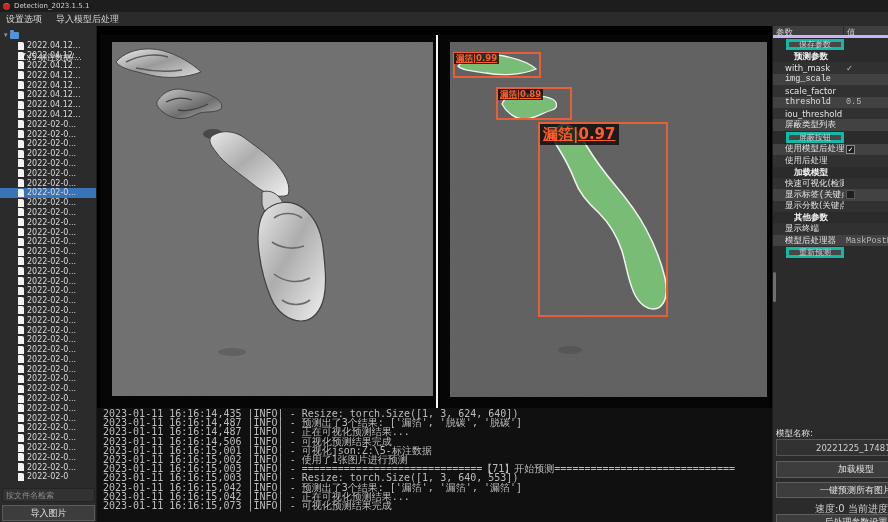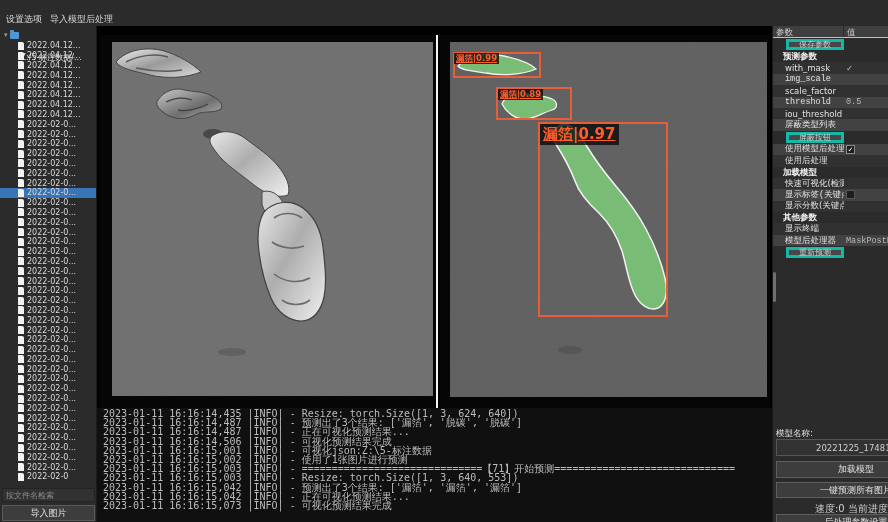--- a/index.html
+++ b/index.html
@@ -5,21 +5,21 @@
   html,body{margin:0;padding:0;background:#1a1a1a;}
   *{box-sizing:border-box;}
   .app{position:relative;width:888px;height:522px;background:#2b2b2b;overflow:hidden;
        font-family:"DejaVu Sans","Liberation Sans",sans-serif;color:#d8d8d8;}
   
   .titlebar{position:absolute;left:0;top:0;width:888px;height:12px;background:#1d1d1d;
             display:flex;align-items:center;gap:4px;padding-left:3px;}
   .appicon{width:7px;height:7px;border-radius:50%;background:#c62a1e;border-top:1px solid #e8584a;}
   .titletext{font-size:7px;color:#cfcfcf;}
   .menubar{position:absolute;left:0;top:12px;width:888px;height:14px;background:#2b2b2b;
-           display:flex;align-items:center;gap:8px;padding-left:6px;}
+           display:flex;align-items:center;gap:14px;padding-left:6px;}
   .menuitem{font-size:9px;color:#d4d4d4;}
   
   .sidebar{position:absolute;left:0;top:26px;width:97px;height:496px;background:#2b2b2b;border-right:1px solid #1b1b1b;}
   .tree{position:absolute;left:0;top:4px;width:96px;height:457px;overflow:hidden;}
   .tree-root{display:flex;align-items:center;height:10px;gap:2px;padding-left:4px;margin-bottom:1px;}
   .caret{font-size:7px;color:#9a9a9a;line-height:10px;}
   .foldericon{width:9px;height:7px;background:#4f94d6;border-radius:1px;position:relative;flex:none;}
   .foldericon::before{content:"";position:absolute;left:0;top:-2px;width:4px;height:2px;background:#4f94d6;border-radius:1px 1px 0 0;}
   .tree-root-label{font-size:8px;color:#e2e2e2;white-space:nowrap;overflow:hidden;margin-top:44px;}
   .tree-row{display:flex;align-items:center;height:9.8px;gap:3px;padding-left:18px;white-space:nowrap;}
@@ -47,29 +47,29 @@
   .detlabel.small{font-size:8.5px;}
   .detlabel.big{font-size:15px;padding:1px 3px;}
   
   .logarea{position:absolute;left:0px;top:382px;width:675px;height:114px;background:#101010;}
   .logtitle{height:11px;background:#1d1d1d;color:#cccccc;font-size:8.5px;padding-left:6px;line-height:11px;}
   .loglines{padding:1px 0 0 6px;}
   .logline{font-family:"DejaVu Sans Mono","Liberation Mono",monospace;font-size:10px;
            line-height:9.2px;color:#bdbdbd;white-space:nowrap;}
   
   .rpanel{position:absolute;left:772px;top:26px;width:116px;height:496px;background:#2b2b2b;border-left:1px solid #1b1b1b;}
-  .phead{display:flex;height:12px;background:#3f3f3f;border-bottom:1px solid #c4b5fd;justify-content:space-between;}
+  .phead{display:flex;height:12px;background:#3f3f3f;border-bottom:3px solid #c4b5fd;justify-content:space-between;}
   .phead .c1{width:71px;padding-left:3px;font-size:8.5px;color:#cfcfcf;line-height:12px;border-right:1px solid #2b2b2b;}
   .phead .c2{flex:1;padding-left:3px;font-size:8.5px;color:#cfcfcf;line-height:12px;}
   .prow{display:flex;align-items:center;height:11.4px;}
   .prow.light{background:#424242;font-family:Liberation Mono, monospace;}
   .prow.dark{background:#313131;}
   .plabel{width:71px;padding-left:12px;font-size:8.5px;color:#e2e2e2;white-space:nowrap;overflow:hidden;}
   .pvalue{flex:1;font-size:8.5px;color:#b9b9b9;white-space:nowrap;overflow:hidden;padding-left:2px;}
-  .psection{height:11.4px;font-size:8.5px;font-weight:bold;color:#f2f2f2;padding-left:10px;line-height:11.4px;}
+  .psection{height:11.4px;font-size:8.5px;font-weight:bold;color:#f2f2f2;padding-left:21px;line-height:11.4px;}
   .pbtnrow{height:13px;display:flex;align-items:center;}
   .pbtn{margin-left:13px;width:58px;height:11px;background:#474747;border:3px solid #14b8a6;
         color:#cfcfcf;font-size:8px;display:flex;align-items:center;justify-content:center;}
   .cbox{width:9px;height:9px;border:1px solid #8a8a8a;background:#1e1e1e;margin-left:2px;
         display:flex;align-items:center;justify-content:center;font-size:8px;color:#fff;line-height:9px;}
   .cbox.un{border-color:#555;color:transparent;}
   .pscroll{position:absolute;left:0px;top:246px;width:3px;height:30px;background:#6f6f6f;border-radius:2px;}
   
   .mlabel{position:absolute;left:3px;top:402px;font-size:8.5px;color:#e0e0e0;}
   .mname{position:absolute;left:3px;top:413px;width:160px;height:17px;background:#323232;border:1px solid #555;
@@ -80,20 +80,24 @@
          color:#e0e0e0;font-size:9px;display:flex;align-items:center;justify-content:center;}
   .mprogress{position:absolute;left:42px;top:476px;font-size:10px;color:#d0d0d0;white-space:nowrap;}
   .mbottom{position:absolute;left:3px;top:488px;width:160px;height:16px;background:#3d3d3d;border:1px solid #5f5f5f;
          color:#e0e0e0;font-size:9px;display:flex;align-items:center;justify-content:center;}
 </style>
 </head>
 <body>
 
 <div class="app">
 
+  <div class="titlebar">
+    <div class="appicon"></div>
+    <div class="titletext">Detection_2023.1.5.1</div>
+  </div>
 
   <div class="menubar">
     <span class="menuitem">设置选项</span>
     <span class="menuitem">导入模型后处理</span>
   </div>
 
   <div class="sidebar">
     <div class="tree">
       <div class="tree-root">
         <span class="caret">▾</span>

